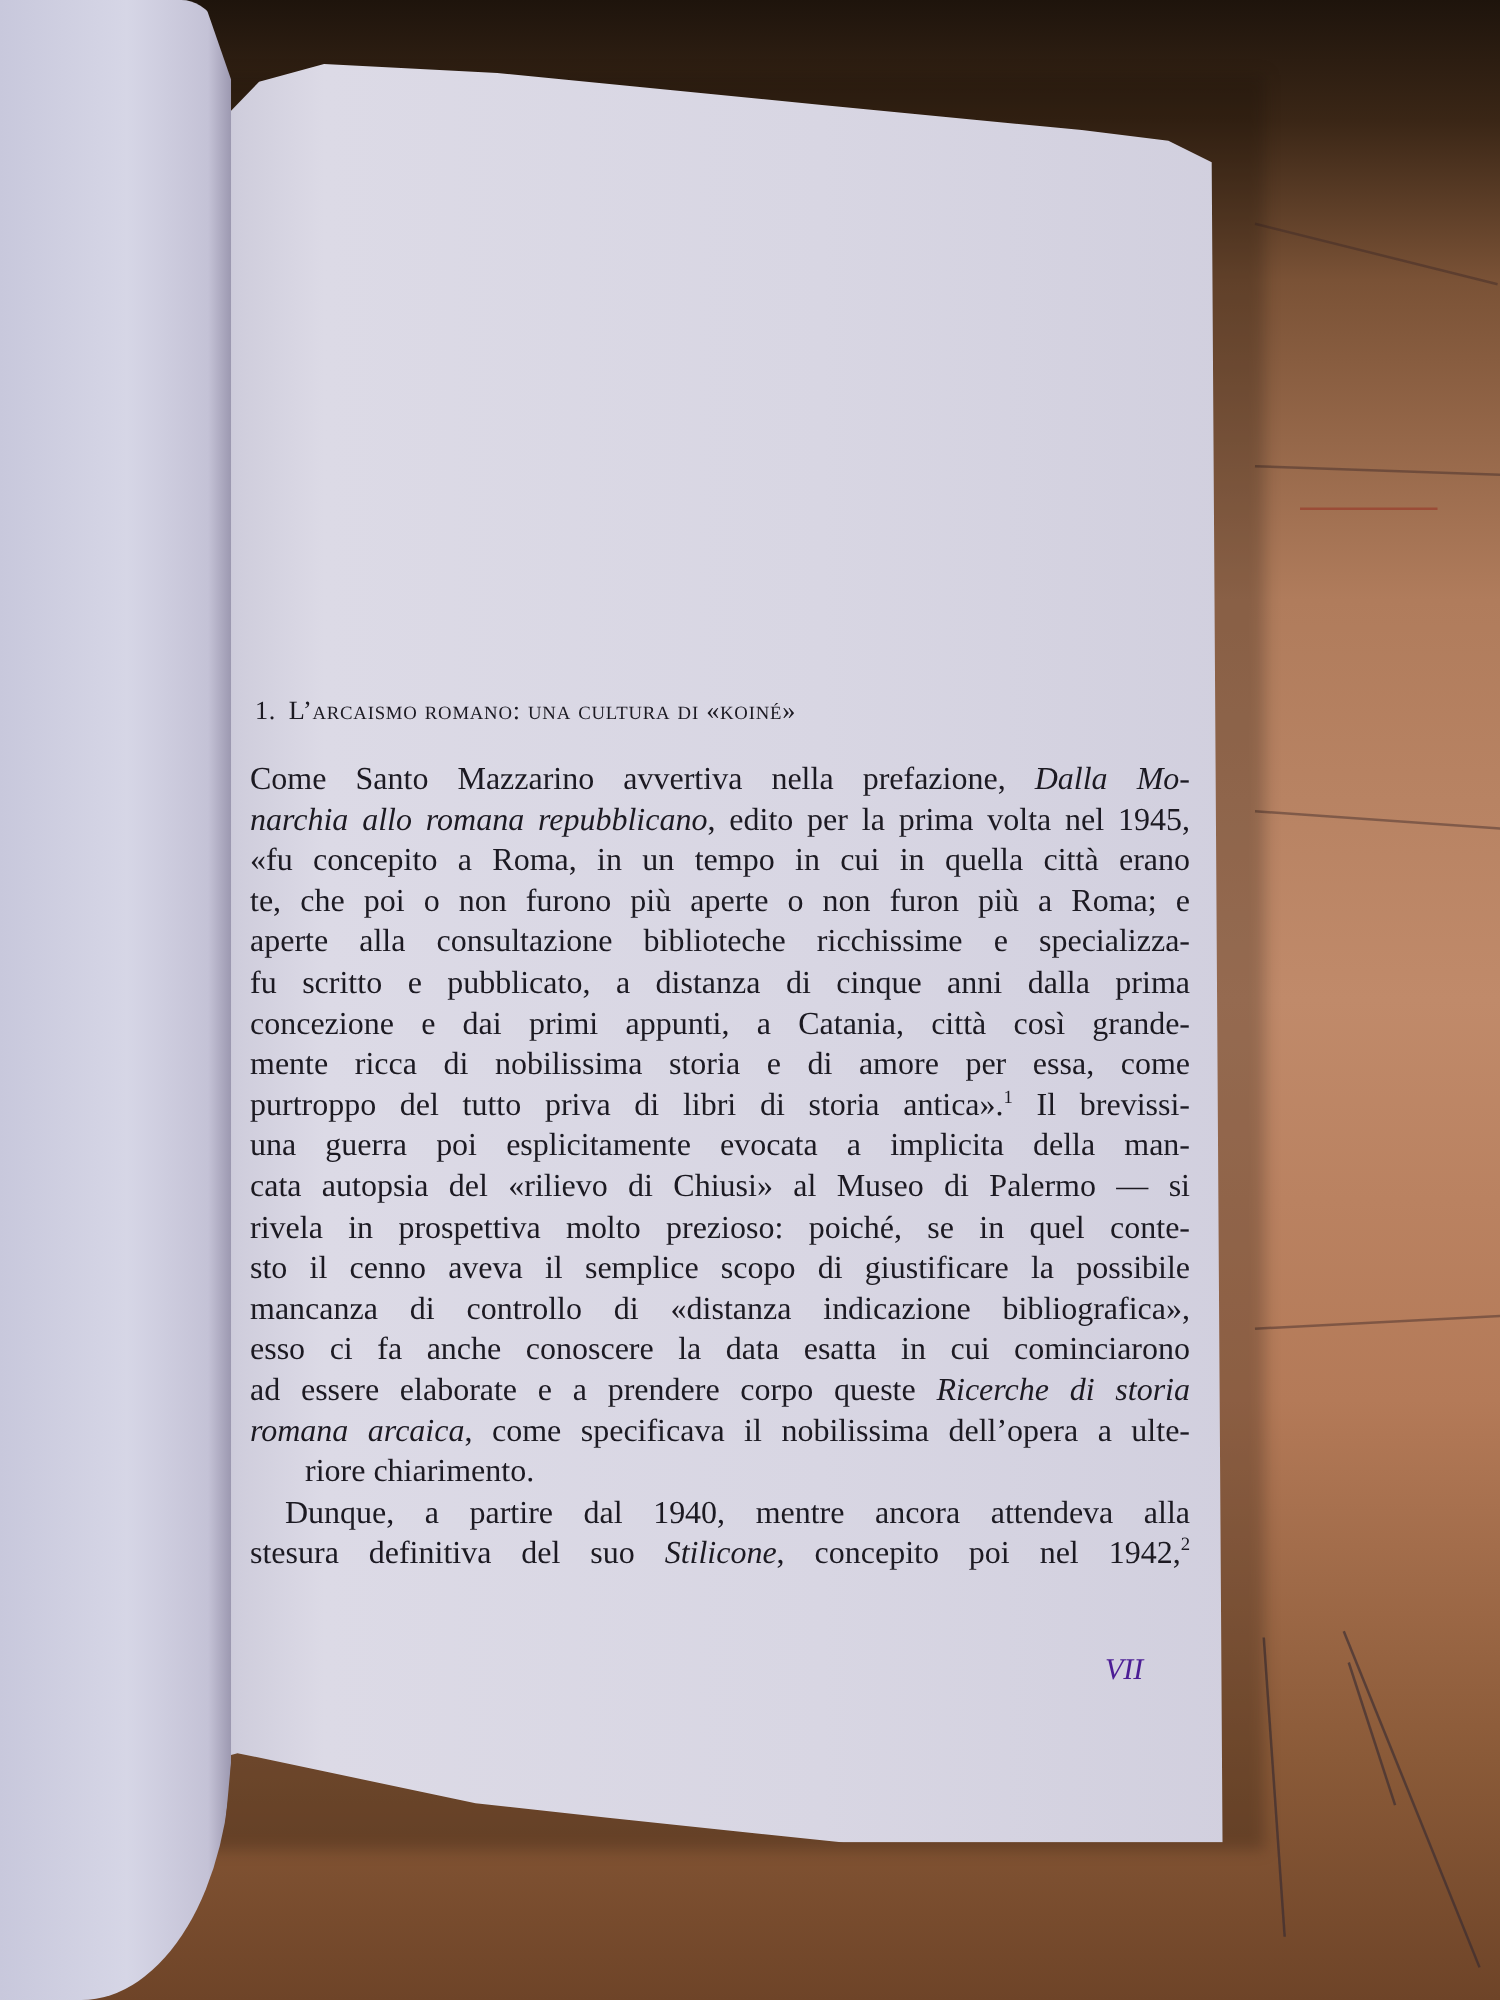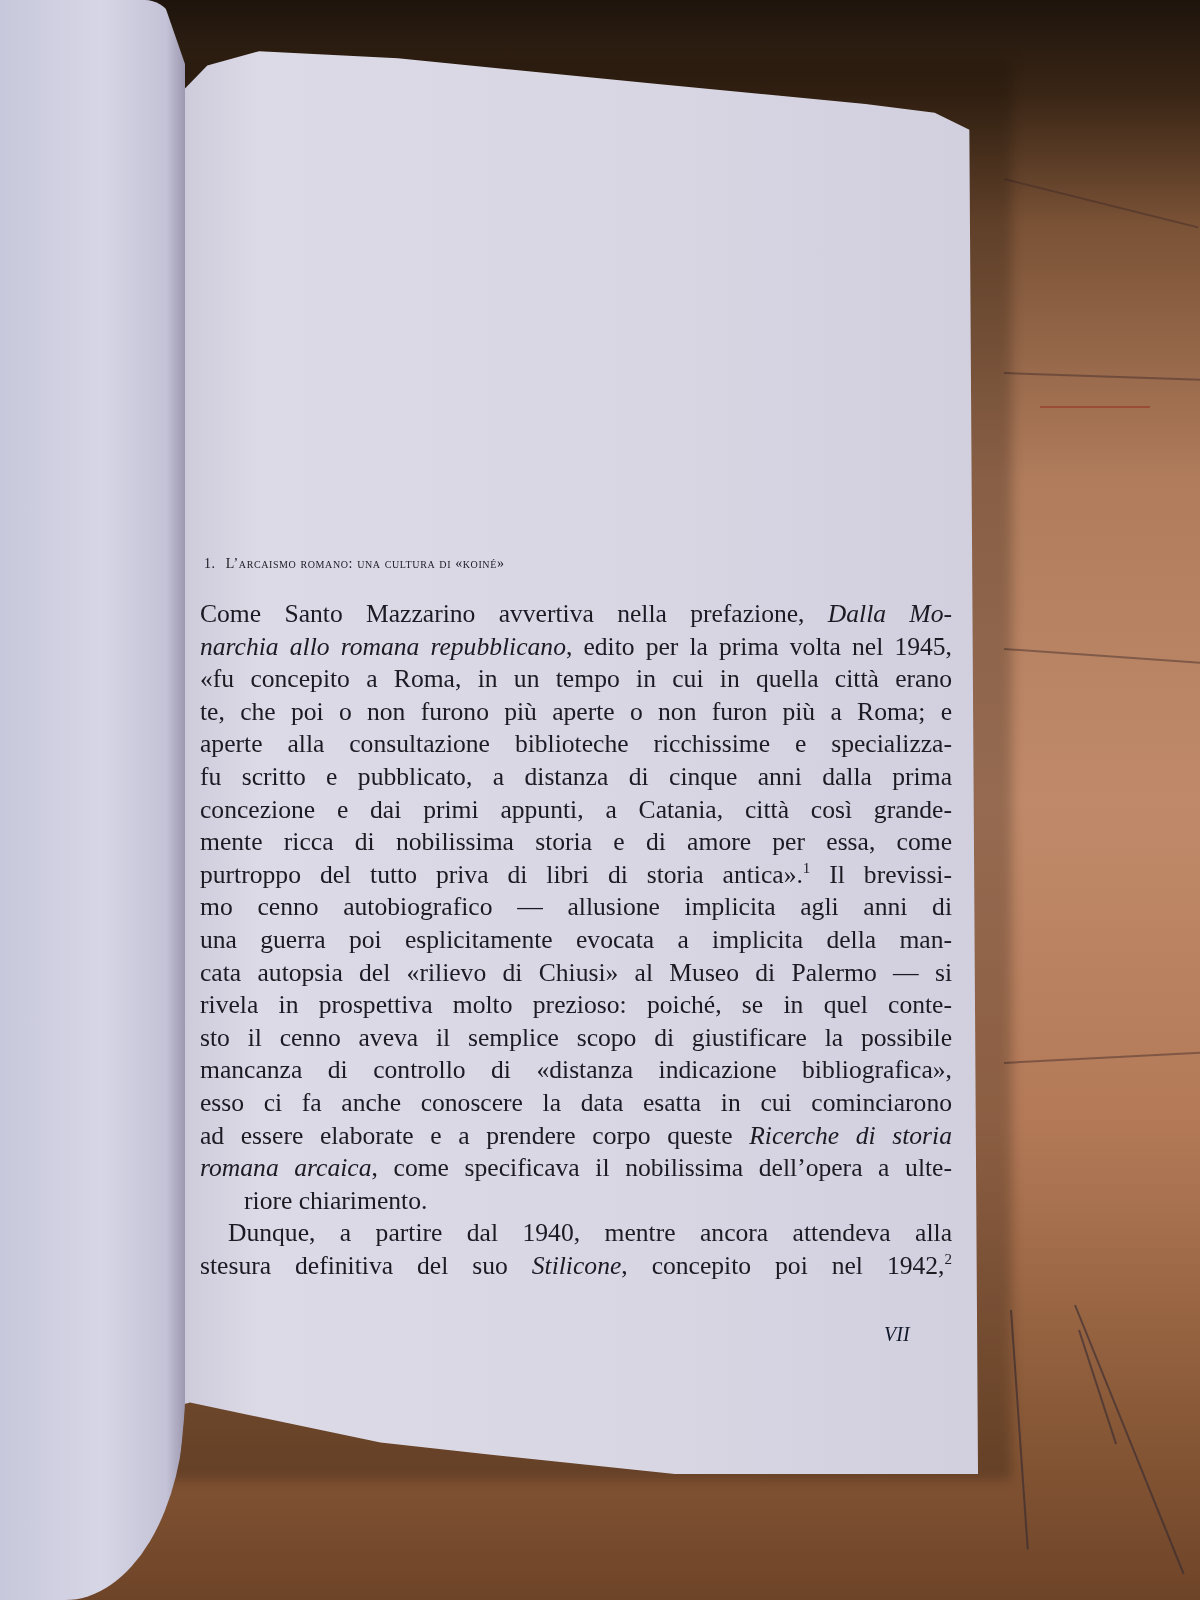--- a/index.html
+++ b/index.html
@@ -63,21 +63,21 @@
     }
     .text-block {
       position: absolute;
       left: 200px;
       top: 556px;
       width: 752px;
       z-index: 4;
       color: #1c1a22;
     }
     .section-heading {
-      font-size: 14px;
+      font-size: 21px;
       letter-spacing: 0.6px;
       font-variant: small-caps;
       margin: 0 0 26px 4px;
       white-space: nowrap;
     }
     .section-heading .num {
       margin-right: 10px;
     }
     .para {
       font-size: 25.6px;
@@ -102,23 +102,23 @@
     }
     sup {
       font-size: 15px;
       vertical-align: 10px;
       line-height: 0;
     }
     .folio {
       position: absolute;
       left: 884px;
       top: 1323px;
-      font-size: 20px;
+      font-size: 24px;
       font-style: italic;
-      color: #0f172a;
+      color: #4c1d95;
       z-index: 4;
     }
   </style>
 </head>
 <body>
 
 <div class="page-shadow"></div>
 
 <div class="grain" style="left:1004px;top:178px;width:200px;transform:rotate(14deg);"></div>
 <div class="grain" style="left:1004px;top:372px;width:200px;transform:rotate(2deg);"></div>
@@ -141,21 +141,20 @@
       <p class="para">
         <span class="line"><span>Come Santo Mazzarino avvertiva nella prefazione, </span><i>Dalla Mo-</i></span>
         <span class="line"><i>narchia allo romana repubblicano</i><span>, edito per la prima volta nel 1945,</span></span>
         <span class="line"><span>«fu concepito a Roma, in un tempo in cui in quella città erano</span></span>
         <span class="line"><span>te, che poi o non furono più aperte o non furon più a Roma; e</span></span>
         <span class="line"><span>aperte alla consultazione biblioteche ricchissime e specializza-</span></span>
         <span class="line"><span>fu scritto e pubblicato, a distanza di cinque anni dalla prima</span></span>
         <span class="line"><span>concezione e dai primi appunti, a Catania, città così grande-</span></span>
         <span class="line"><span>mente ricca di nobilissima storia e di amore per essa, come</span></span>
         <span class="line"><span>purtroppo del tutto priva di libri di storia antica».</span><sup>1</sup><span> Il brevissi-</span></span>
-        <span class="line"><span>mo cenno autobiografico — allusione implicita agli anni di</span></span>
         <span class="line"><span>una guerra poi esplicitamente evocata a implicita della man-</span></span>
         <span class="line"><span>cata autopsia del «rilievo di Chiusi» al Museo di Palermo — si</span></span>
         <span class="line"><span>rivela in prospettiva molto prezioso: poiché, se in quel conte-</span></span>
         <span class="line"><span>sto il cenno aveva il semplice scopo di giustificare la possibile</span></span>
         <span class="line"><span>mancanza di controllo di «distanza indicazione bibliografica»,</span></span>
         <span class="line"><span>esso ci fa anche conoscere la data esatta in cui cominciarono</span></span>
         <span class="line"><span>ad essere elaborate e a prendere corpo queste </span><i>Ricerche di storia</i></span>
         <span class="line"><i>romana arcaica</i><span>, come specificava il nobilissima dell’opera a ulte-</span></span>
         <span class="line last"><span>riore chiarimento.</span></span>
       </p>

